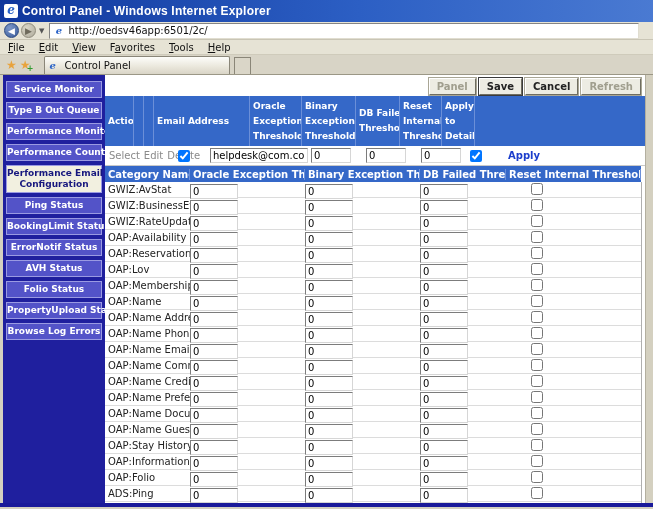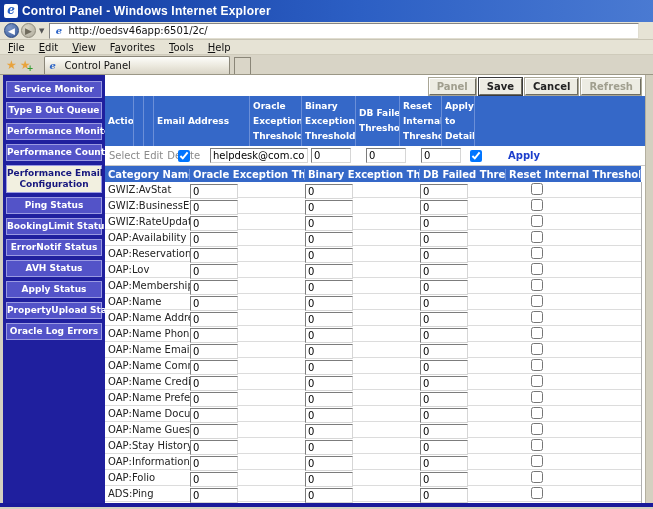--- a/index.html
+++ b/index.html
@@ -161,27 +161,27 @@
         <div class="side-btn">
           <div>BookingLimit Status</div>
         </div>
         <div class="side-btn">
           <div>ErrorNotif Status</div>
         </div>
         <div class="side-btn">
           <div>AVH Status</div>
         </div>
         <div class="side-btn">
-          <div>Apply Status</div>
+          <div>Folio Status</div>
         </div>
         <div class="side-btn">
           <div>PropertyUpload Status</div>
         </div>
         <div class="side-btn">
-          <div>Oracle Log Errors</div>
+          <div>Browse Log Errors</div>
         </div>
       </div>
 
     <div class="main">
 
       <div class="actions" id="actions">
           <button class="tbtn" disabled="">Panel</button>
           <button class="tbtn def">Save</button>
           <button class="tbtn">Cancel</button>
           <button class="tbtn" disabled="">Refresh</button>

